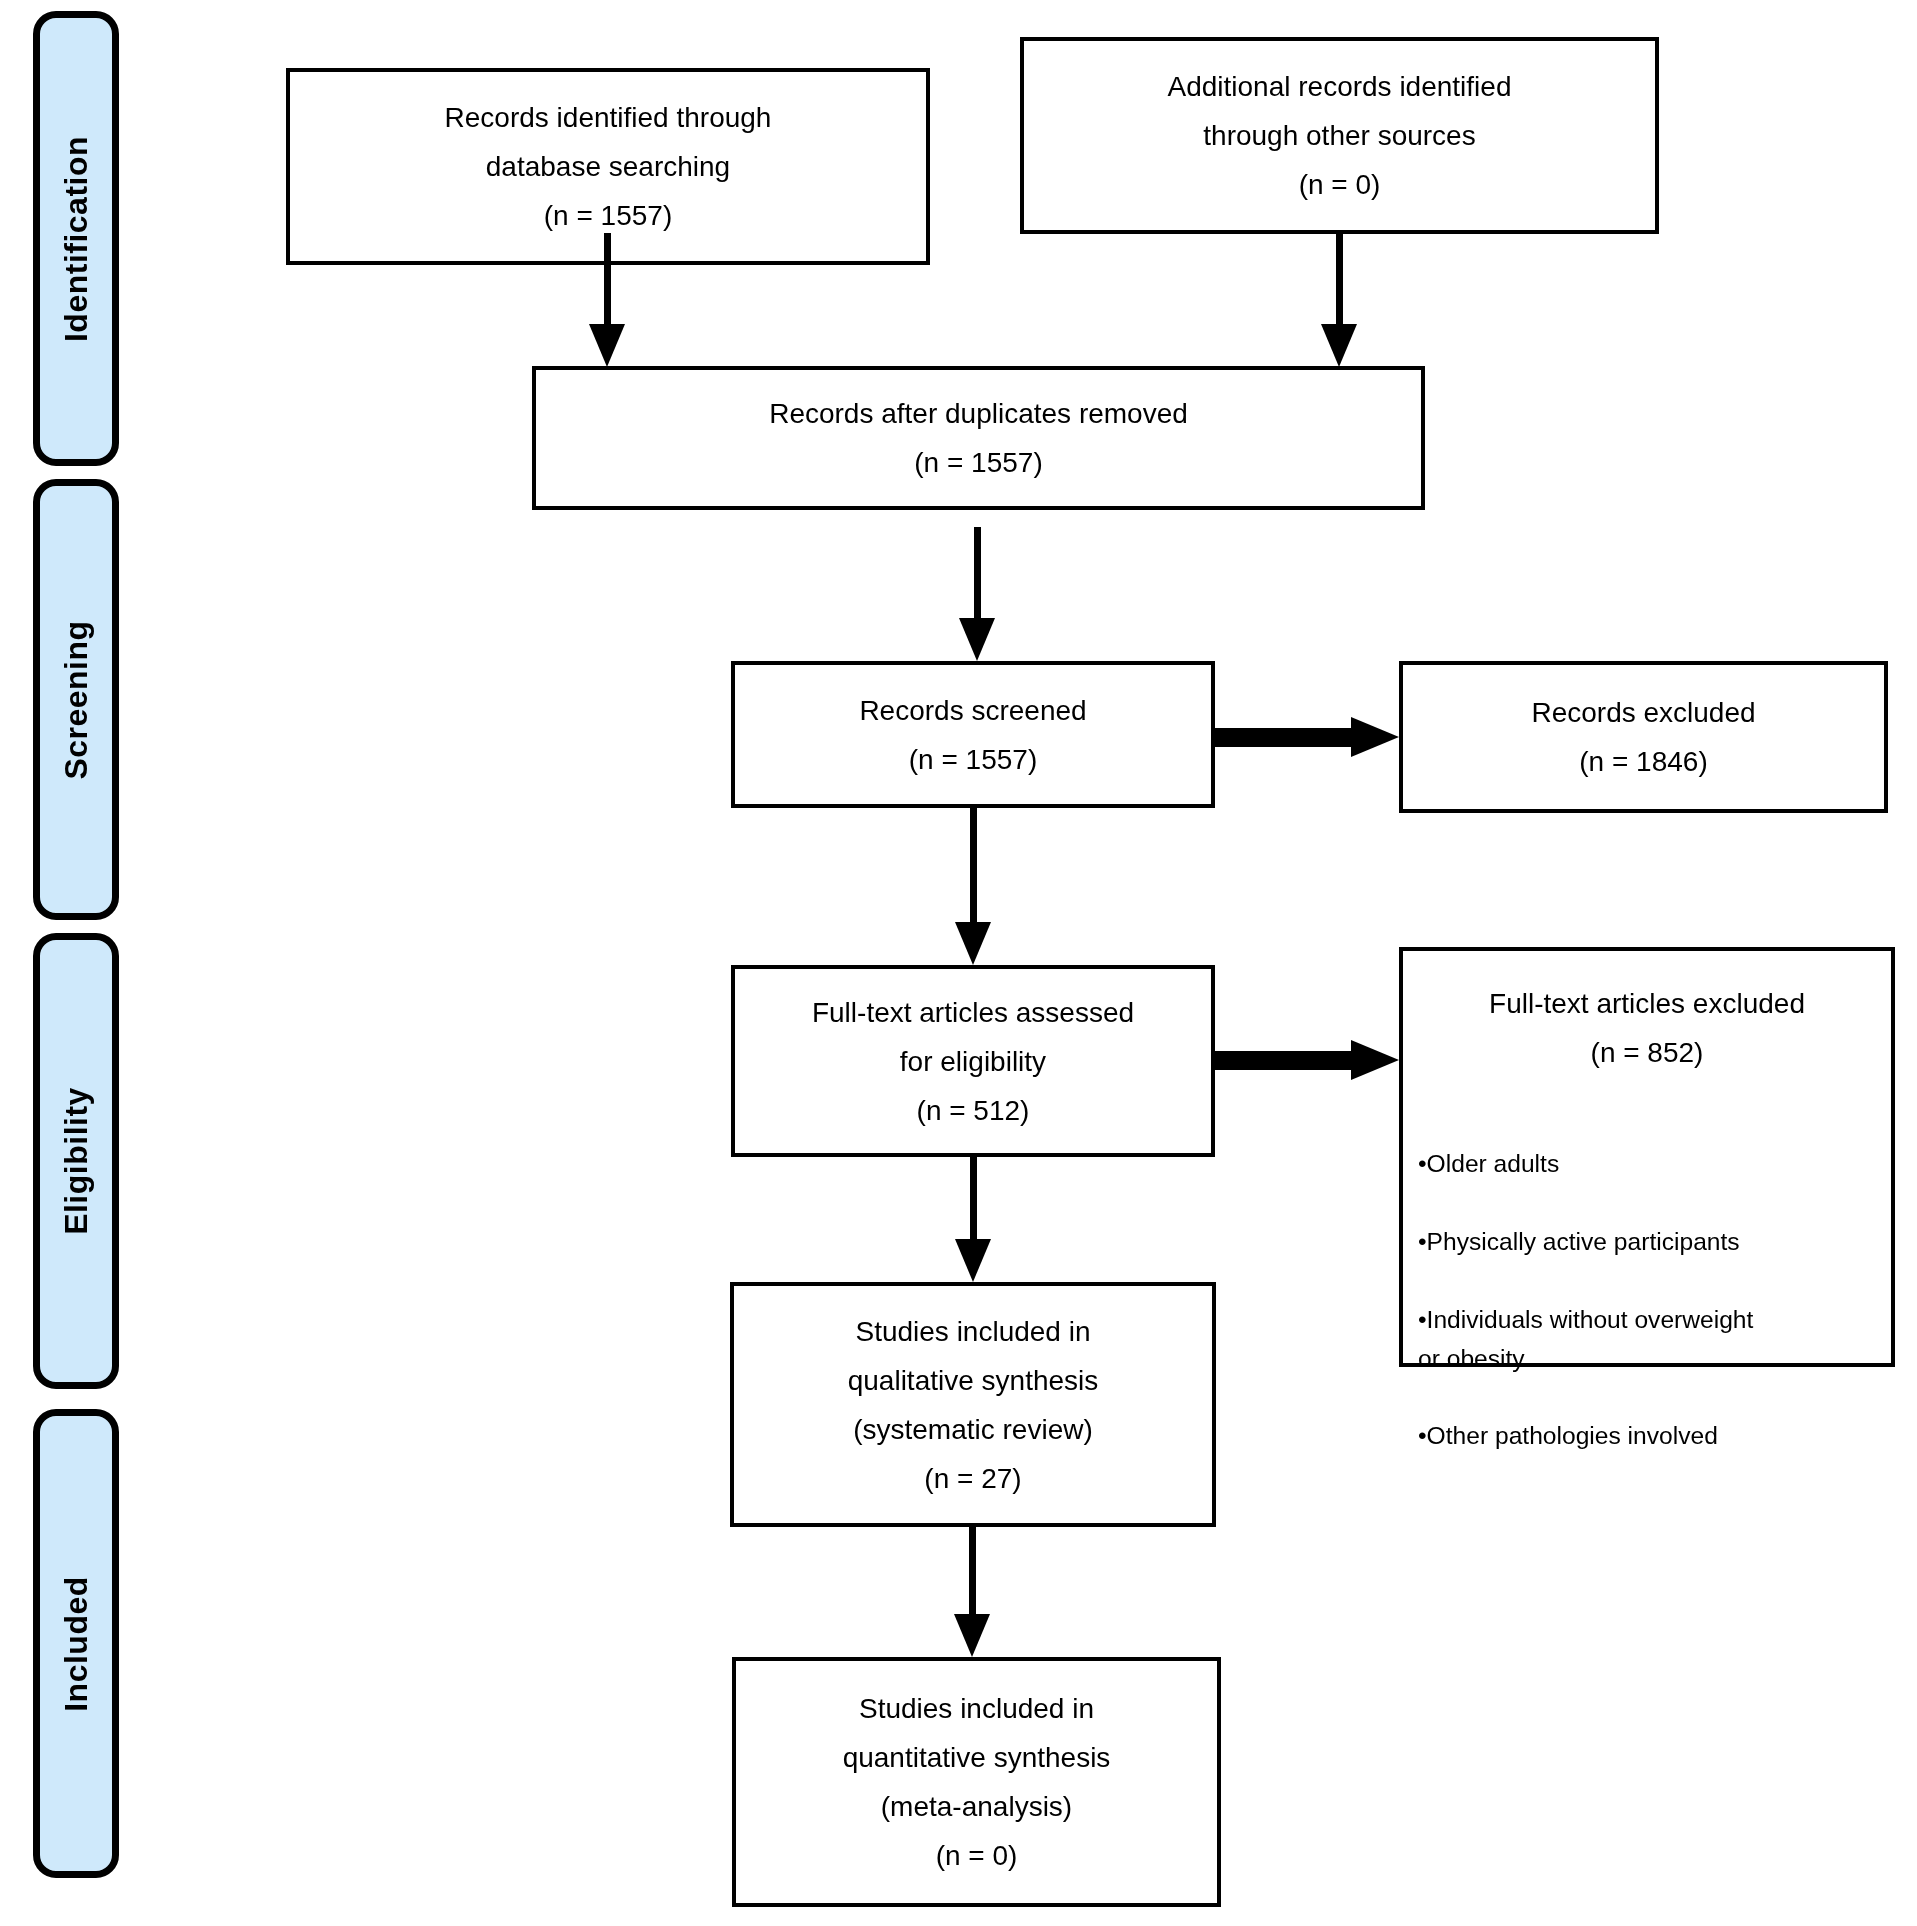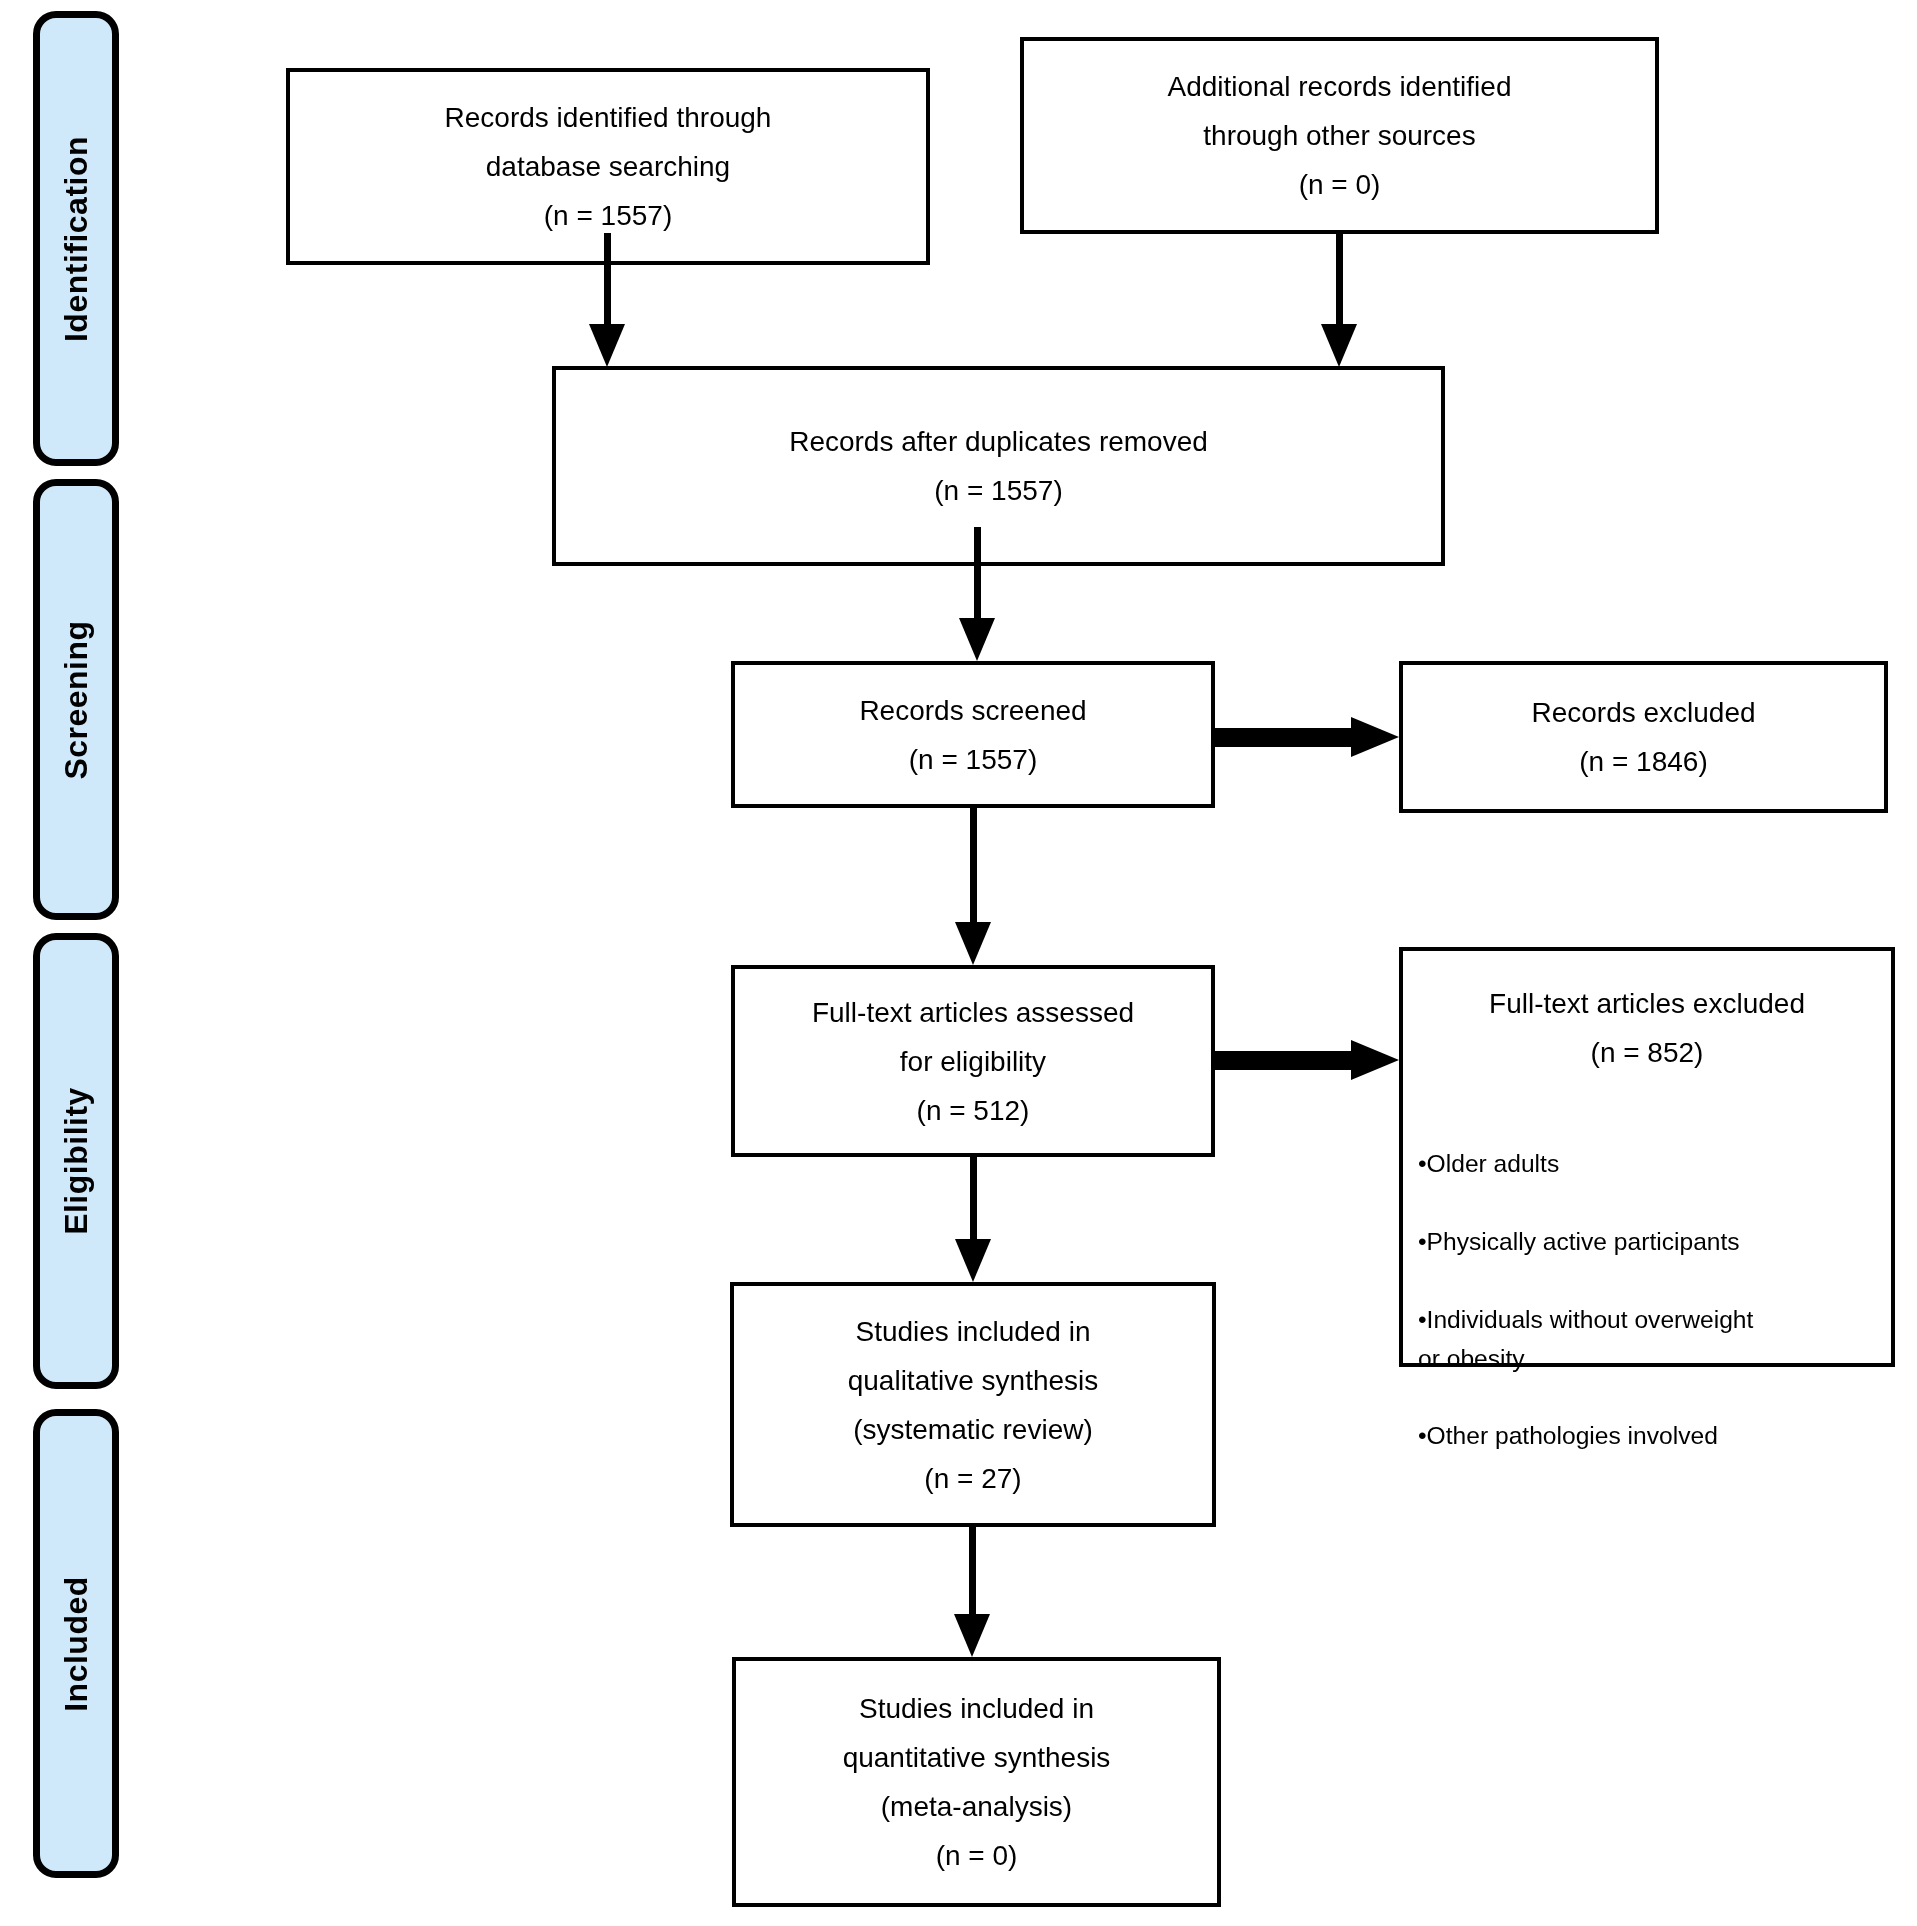--- a/index.html
+++ b/index.html
@@ -106,21 +106,21 @@
 (n = 1557)</div>
   <div class="fbox" style="left:1020px;top:37px;width:639px;height:197px;">Additional records identified
 through other sources
 (n = 0)</div>
 
   <div class="vshaft" style="left:604px;top:233px;height:93px;"></div>
   <div class="head-down" style="left:589px;top:324px;"></div>
   <div class="vshaft" style="left:1336px;top:233px;height:93px;"></div>
   <div class="head-down" style="left:1321px;top:324px;"></div>
 
-  <div class="fbox" style="left:532px;top:366px;width:893px;height:200px;margin-left:20px;">Records after duplicates removed
+  <div class="fbox" style="left:532px;top:366px;width:893px;height:144px;">Records after duplicates removed
 (n = 1557)</div>
 
   <div class="vshaft" style="left:974px;top:527px;height:93px;"></div>
   <div class="head-down" style="left:959px;top:618px;"></div>
 
   <div class="fbox" style="left:731px;top:661px;width:484px;height:147px;">Records screened
 (n = 1557)</div>
   <div class="fbox" style="left:1399px;top:661px;width:489px;height:152px;">Records excluded
 (n = 1846)</div>
 

